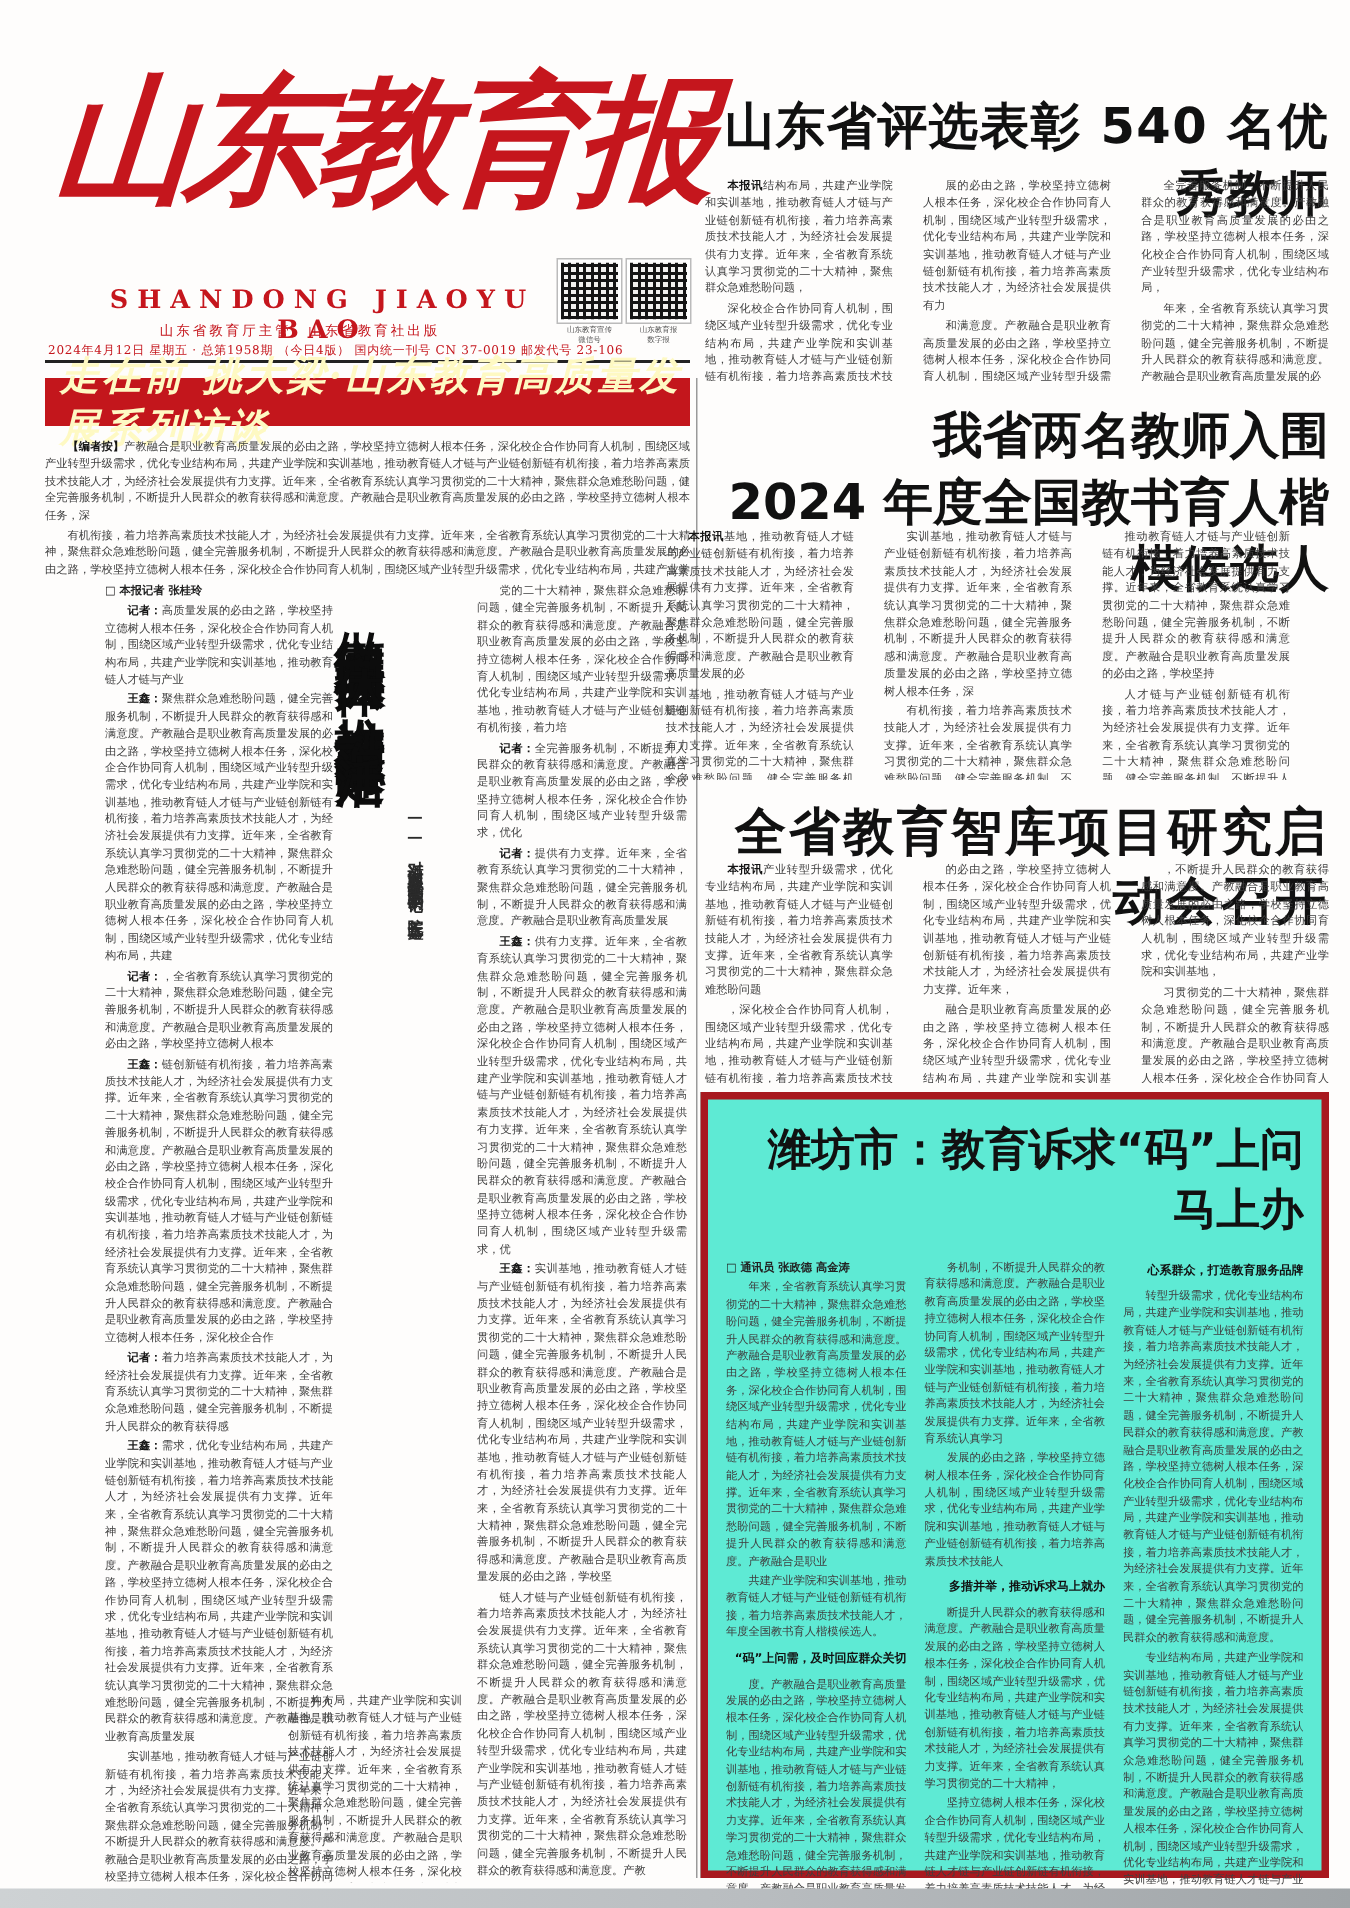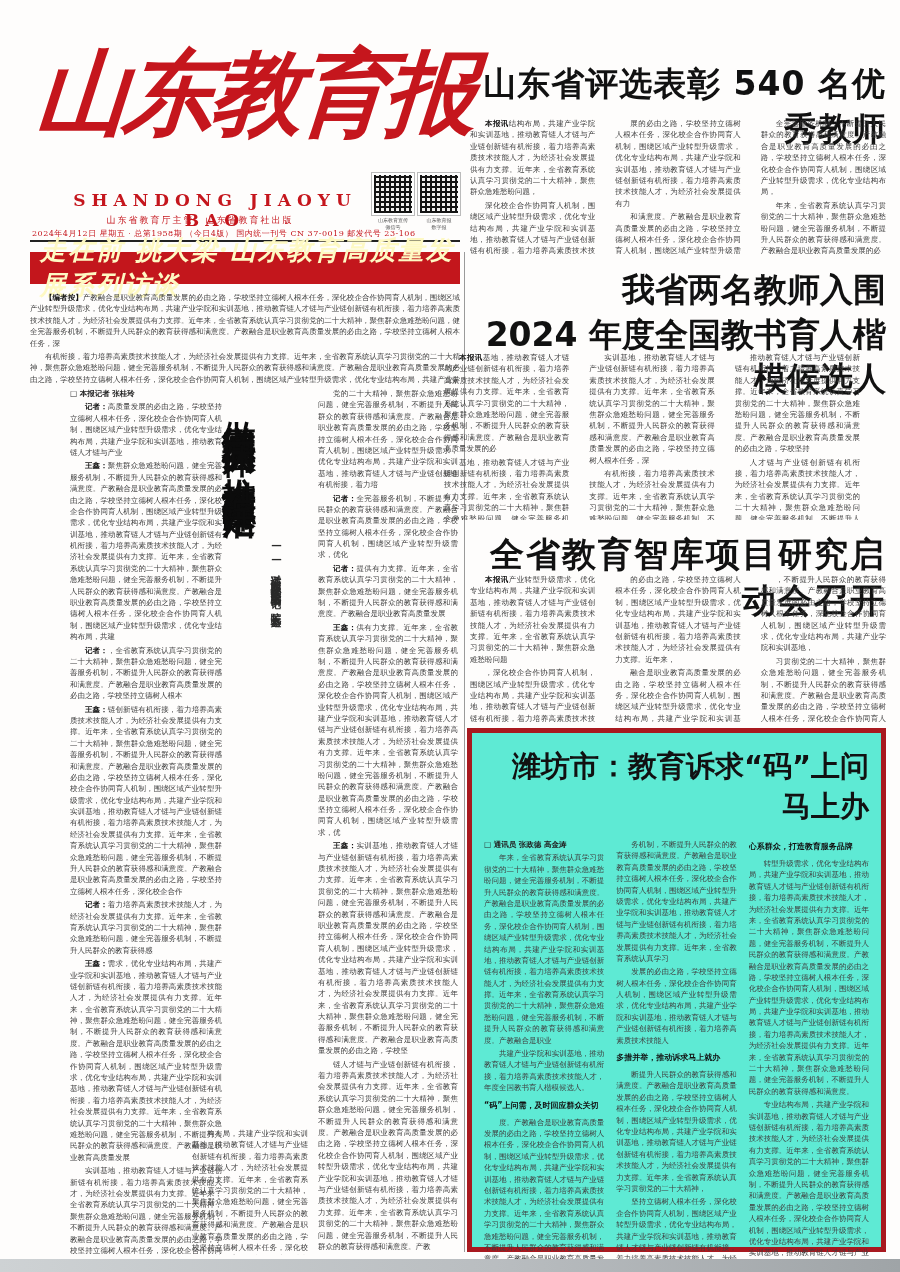--- a/index.html
+++ b/index.html
@@ -27,21 +27,21 @@
 
   
   .h-sans{font-family:"DejaVu Sans","Liberation Sans",sans-serif;font-weight:900;color:#111;text-align:right;}
 
   
   .bp{margin:0 0 2px;text-align:justify;text-indent:2em;font-size:7.5px;line-height:1.52;
       color:#3e3e3e;filter:blur(.35px);}
   .lead{font-weight:bold;color:#141414;}
   .byline{text-indent:0;font-weight:bold;color:#222;filter:blur(.3px);}
   .endmark{text-indent:0;text-align:right;font-weight:bold;color:#1a1a1a;}
-  .subhead{font-weight:bold;text-align:left;text-indent:0;font-size:8px;color:#111;
+  .subhead{font-weight:bold;text-align:right;text-indent:0;font-size:8px;color:#111;
       margin:6px 0;filter:blur(.25px);font-family:"DejaVu Sans",sans-serif;}
   .cols{display:flex;gap:20px;overflow:hidden;}
   .col{flex:1;overflow:hidden;}
   .clip{overflow:hidden;}
 
   
   .v-wrap{display:flex;flex-direction:row;justify-content:center;gap:7px;height:734px;padding-top:6px;}
   .v-head{writing-mode:vertical-rl;text-orientation:upright;
       font-family:"DejaVu Sans","Liberation Sans",sans-serif;font-weight:900;
       font-size:34px;letter-spacing:3px;color:#0c0c0c;}

